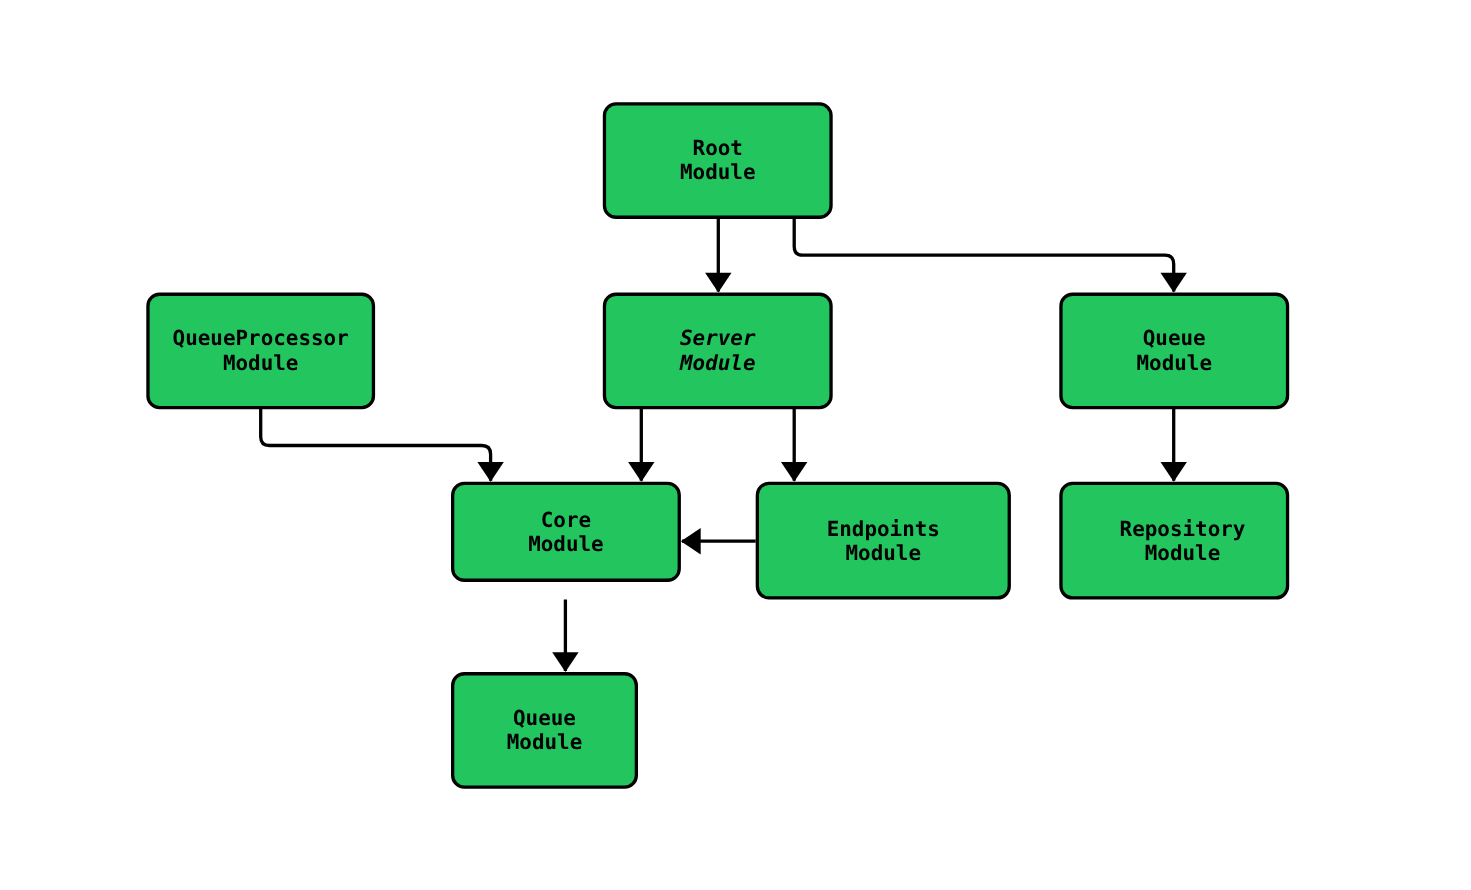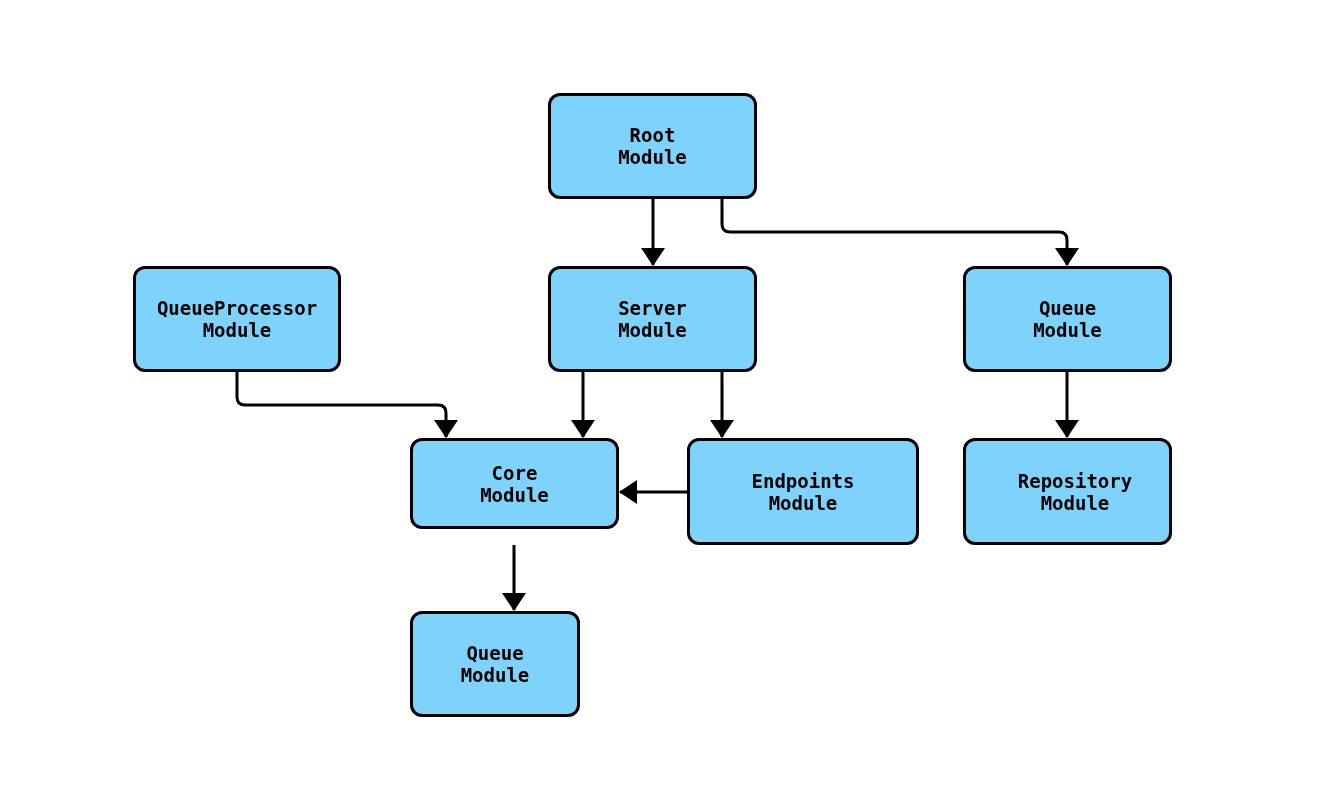--- a/index.html
+++ b/index.html
@@ -18,21 +18,21 @@
     pointer-events: none;
   }
   svg.edges path.edge {
     fill: none;
     stroke: #000000;
     stroke-width: 3;
   }
   .node {
     position: absolute;
     box-sizing: border-box;
-    background: #7dd3fc;
+    background: #22c55e;
     border: 3px solid #000000;
     border-radius: 12px;
     display: flex;
     align-items: center;
     justify-content: center;
   }
   .node-label {
     font-family: "DejaVu Sans Mono", "Liberation Mono", monospace;
     font-weight: 700;
     font-size: 19px;
@@ -65,21 +65,21 @@
   </svg>
   <div id="node-layer">
       <div class="node" style="left: 548px; top: 93px; width: 209px; height: 106px;">
         <div class="node-label">Root
 Module</div>
       </div>
       <div class="node" style="left: 133px; top: 266px; width: 208px; height: 106px;">
         <div class="node-label">QueueProcessor
 Module</div>
       </div>
-      <div class="node" style="left: 548px; top: 266px; width: 209px; height: 106px;">
+      <div class="node" style="left: 548px; top: 266px; width: 209px; height: 106px; font-style: italic;">
         <div class="node-label">Server
 Module</div>
       </div>
       <div class="node" style="left: 963px; top: 266px; width: 209px; height: 106px;">
         <div class="node-label">Queue
 Module</div>
       </div>
       <div class="node" style="left: 410px; top: 438px; width: 209px; height: 91px;">
         <div class="node-label">Core
 Module</div>

